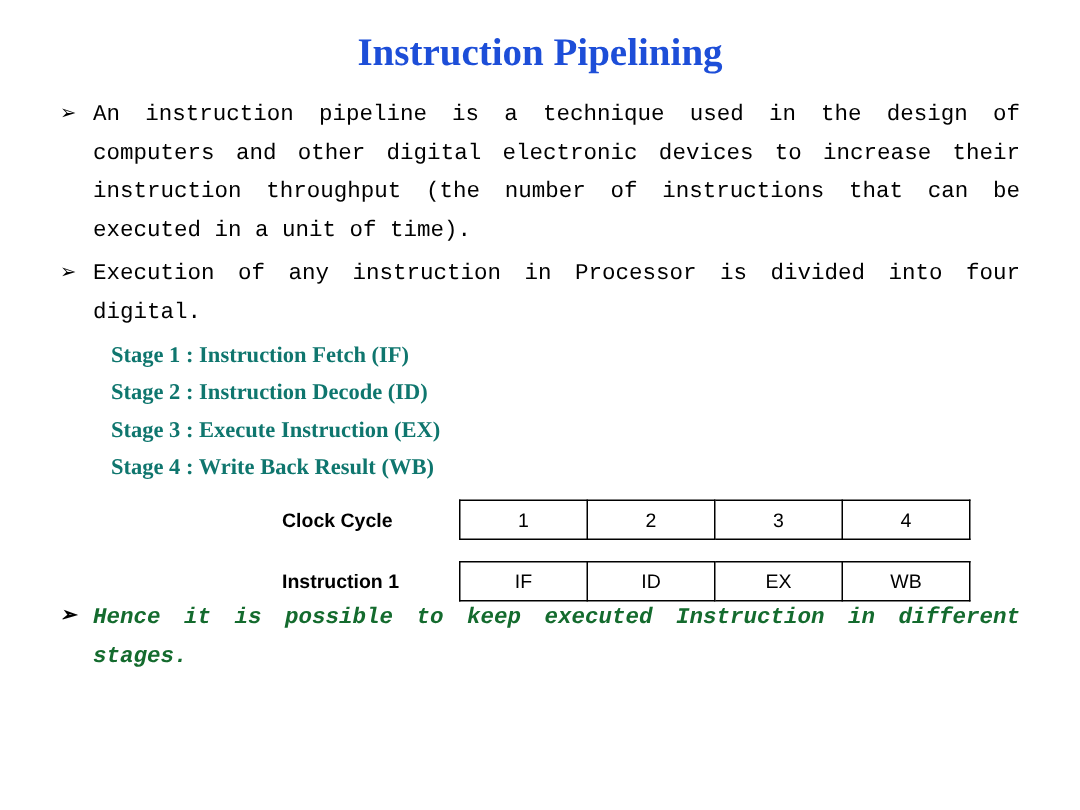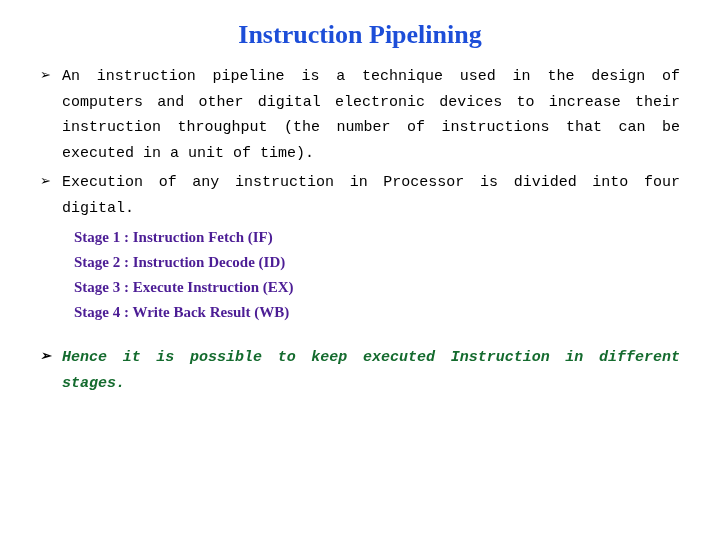--- a/index.html
+++ b/index.html
@@ -32,21 +32,21 @@
     font-size: 13px;
   }
   .bullet .text {
     flex: 1;
     font-family: Liberation Mono, monospace;
   }
   .stage {
     margin-left: 34px;
     margin-top: 8px;
     margin-bottom: 8px;
-    color: #4c1d95;
+    color: #0f766e;
     font-weight: bold;
   }
   .table-wrap {
     margin: 12px 0 4px 140px;
   }
   table {
     border-collapse: collapse;
     font-family: Arial, sans-serif;
     font-size: 13px;
   }
@@ -90,27 +90,41 @@
 </div>
 
 <div class="stage">Stage 1 : Instruction Fetch (IF)</div>
 <div class="stage">Stage 2 : Instruction Decode (ID)</div>
 <div class="stage">Stage 3 : Execute Instruction (EX)</div>
 <div class="stage">Stage 4 : Write Back Result (WB)</div>
 
 <div class="table-wrap">
   <table>
     <tbody>
+        <tr>
+      <td class="label">Clock Cycle</td>
+      <td>1</td>
+      <td>2</td>
+      <td>3</td>
+      <td>4</td>
+    </tr>
     <tr class="spacer">
           <td></td>
           <td></td>
           <td></td>
           <td></td>
           <td></td>
         </tr>
+    <tr>
+      <td class="label">Instruction 1</td>
+      <td>IF</td>
+      <td>ID</td>
+      <td>EX</td>
+      <td>WB</td>
+    </tr>
   </tbody>
     </table>
 </div>
 
 <div class="bullet conclusion">
   <span class="marker" style="color:#000;">➢</span>
   <span class="text">Hence it is possible to keep executed Instruction in different stages.</span>
 </div>
 
 </body></html>

